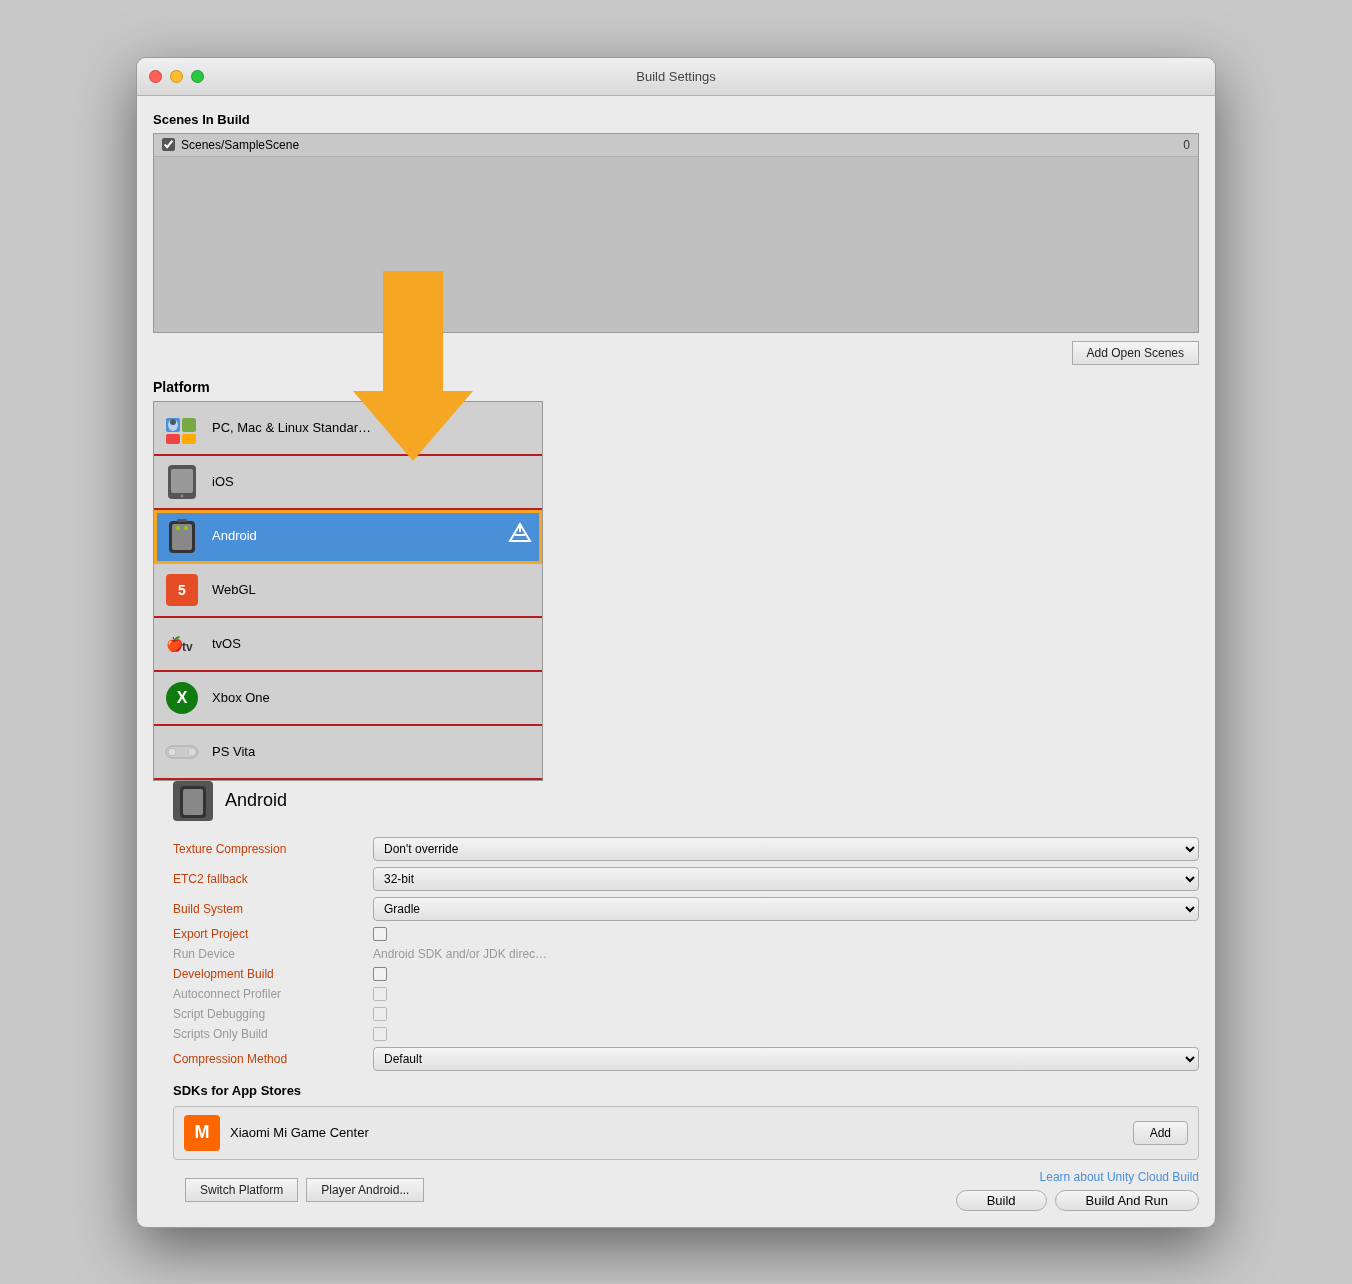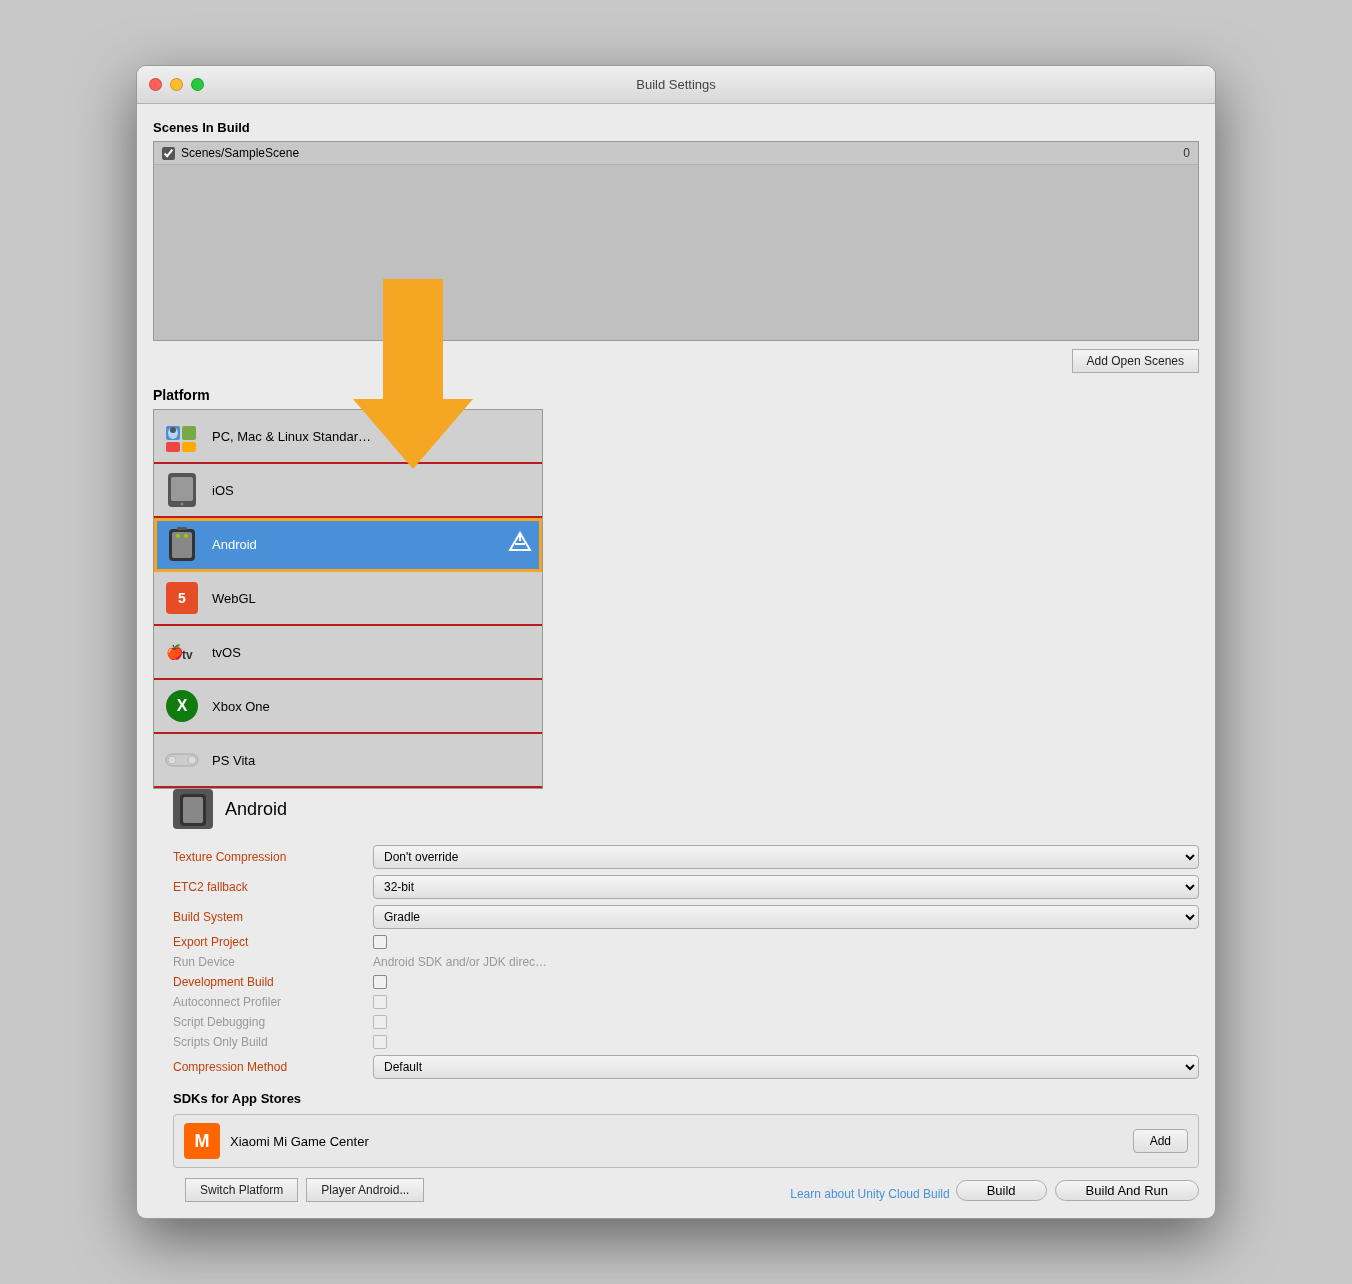--- a/index.html
+++ b/index.html
@@ -270,20 +270,21 @@
       justify-content: space-between;
       margin-top: 10px;
     }
     .bottom-left {
       display: flex;
       gap: 8px;
       padding-left: 32px;
     }
     .bottom-right {
       display: flex;
+      flex-direction: column;
       align-items: flex-end;
       gap: 6px;
     }
     .cloud-build-link {
       color: #4a90d9;
       font-size: 12px;
       text-decoration: none;
       cursor: pointer;
     }
     .bottom-buttons {

